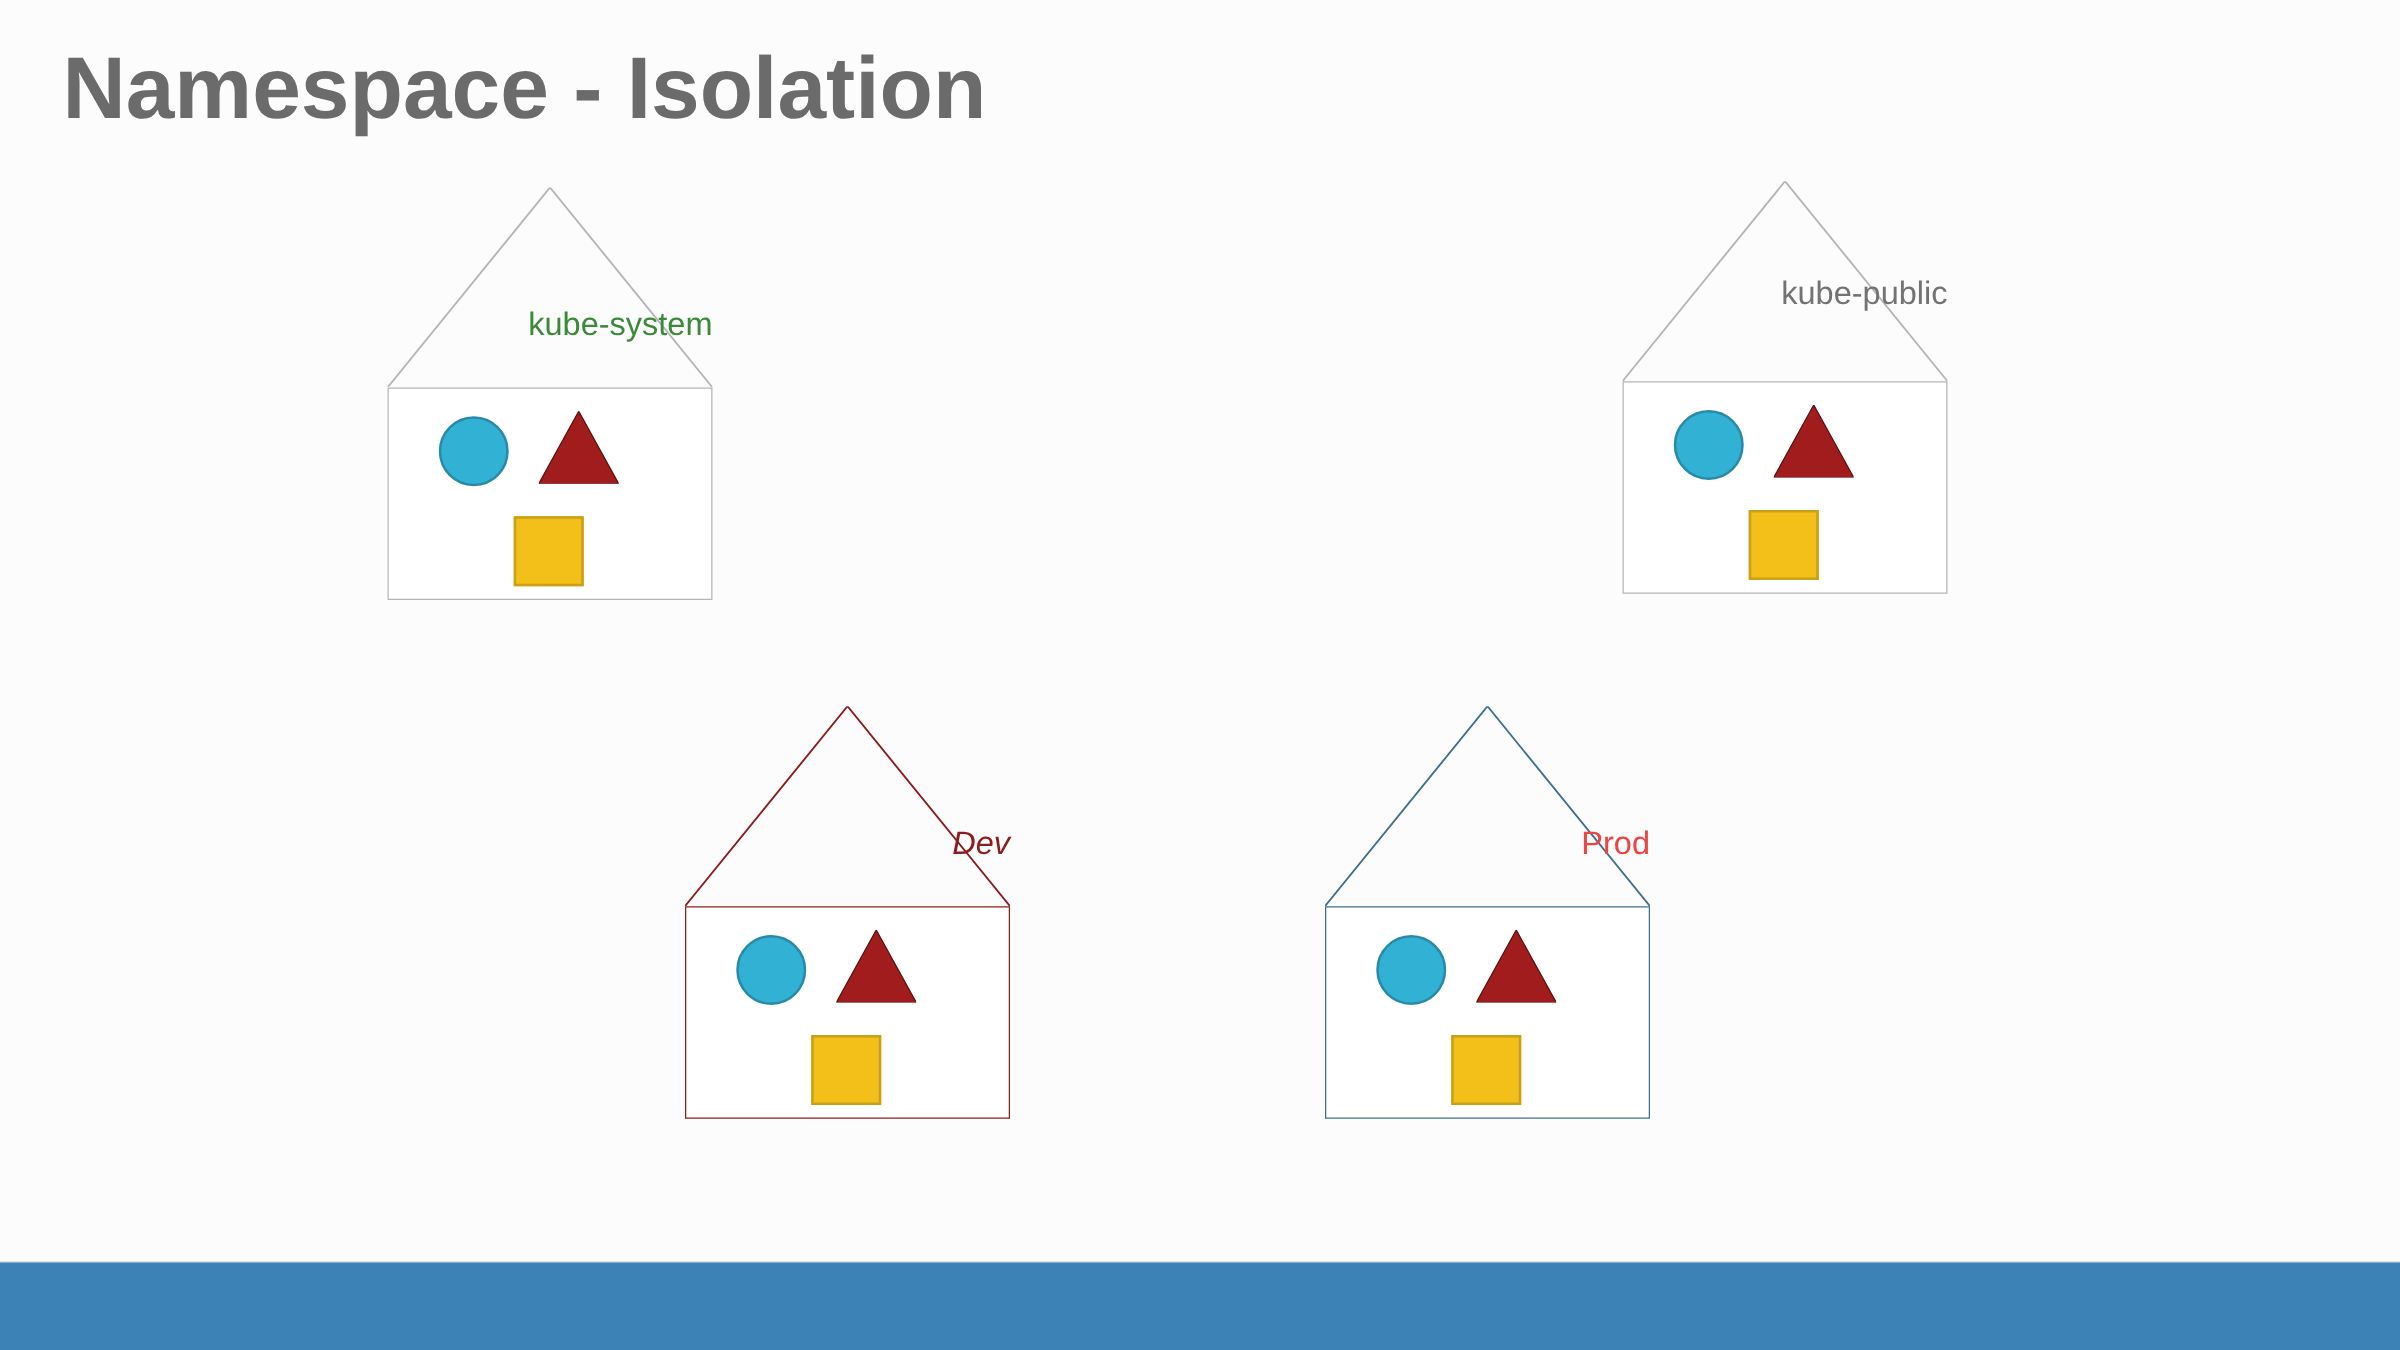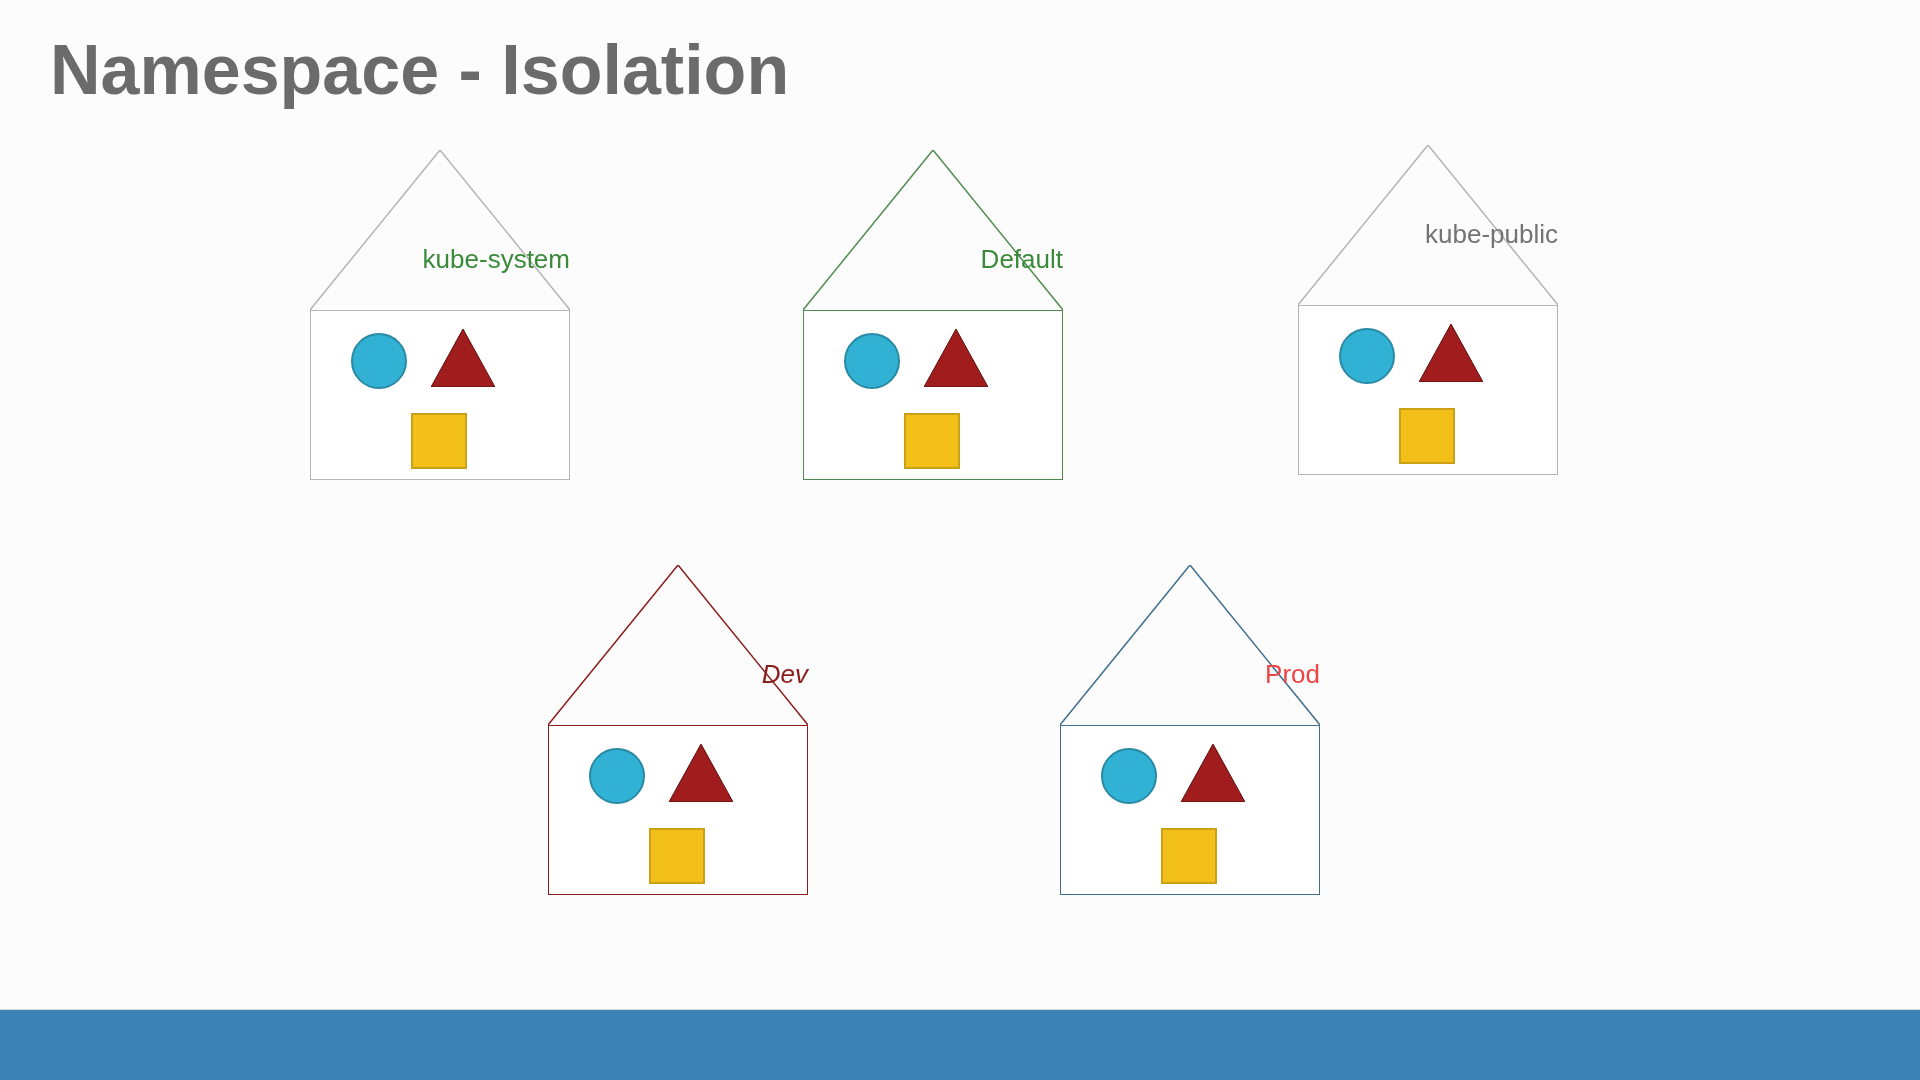--- a/index.html
+++ b/index.html
@@ -85,33 +85,20 @@
     <div class="label" style="top:94px; color:#3a8a3a;">kube-system</div>
     <div class="body" style="top:160px; width:258px; height:168px; border:1.5px solid #b5b5b5;">
       <div class="circle" style="left:40px; top:22px; width:52px; height:52px;"></div>
       <svg style="position:absolute; left:120px; top:18px;" width="64" height="58">
         <polygon points="32,0 64,58 0,58" fill="#a11d1d" stroke="#5b0f0f" stroke-width="1"></polygon>
       </svg>
       <div class="square" style="left:100px; top:102px; width:52px; height:52px;"></div>
     </div>
   </div>
 
-  <div class="house" style="left:803px; top:150px; width:260px; height:330px;">
-    <svg class="roof-outline" width="260" height="160">
-      <polyline points="0,160 130,0 260,160" fill="none" stroke="#4f8b4f" stroke-width="1.5"></polyline>
-    </svg>
-    <div class="label" style="top:94px; color:#3a8a3a;">Default</div>
-    <div class="body" style="top:160px; width:258px; height:168px; border:1.5px solid #4f8b4f;">
-      <div class="circle" style="left:40px; top:22px; width:52px; height:52px;"></div>
-      <svg style="position:absolute; left:120px; top:18px;" width="64" height="58">
-        <polygon points="32,0 64,58 0,58" fill="#a11d1d" stroke="#5b0f0f" stroke-width="1"></polygon>
-      </svg>
-      <div class="square" style="left:100px; top:102px; width:52px; height:52px;"></div>
-    </div>
-  </div>
 
   <div class="house" style="left:1298px; top:145px; width:260px; height:330px;">
     <svg class="roof-outline" width="260" height="160">
       <polyline points="0,160 130,0 260,160" fill="none" stroke="#b5b5b5" stroke-width="1.5"></polyline>
     </svg>
     <div class="label" style="top:74px; color:#737373;">kube-public</div>
     <div class="body" style="top:160px; width:258px; height:168px; border:1.5px solid #b5b5b5;">
       <div class="circle" style="left:40px; top:22px; width:52px; height:52px;"></div>
       <svg style="position:absolute; left:120px; top:18px;" width="64" height="58">
         <polygon points="32,0 64,58 0,58" fill="#a11d1d" stroke="#5b0f0f" stroke-width="1"></polygon>

